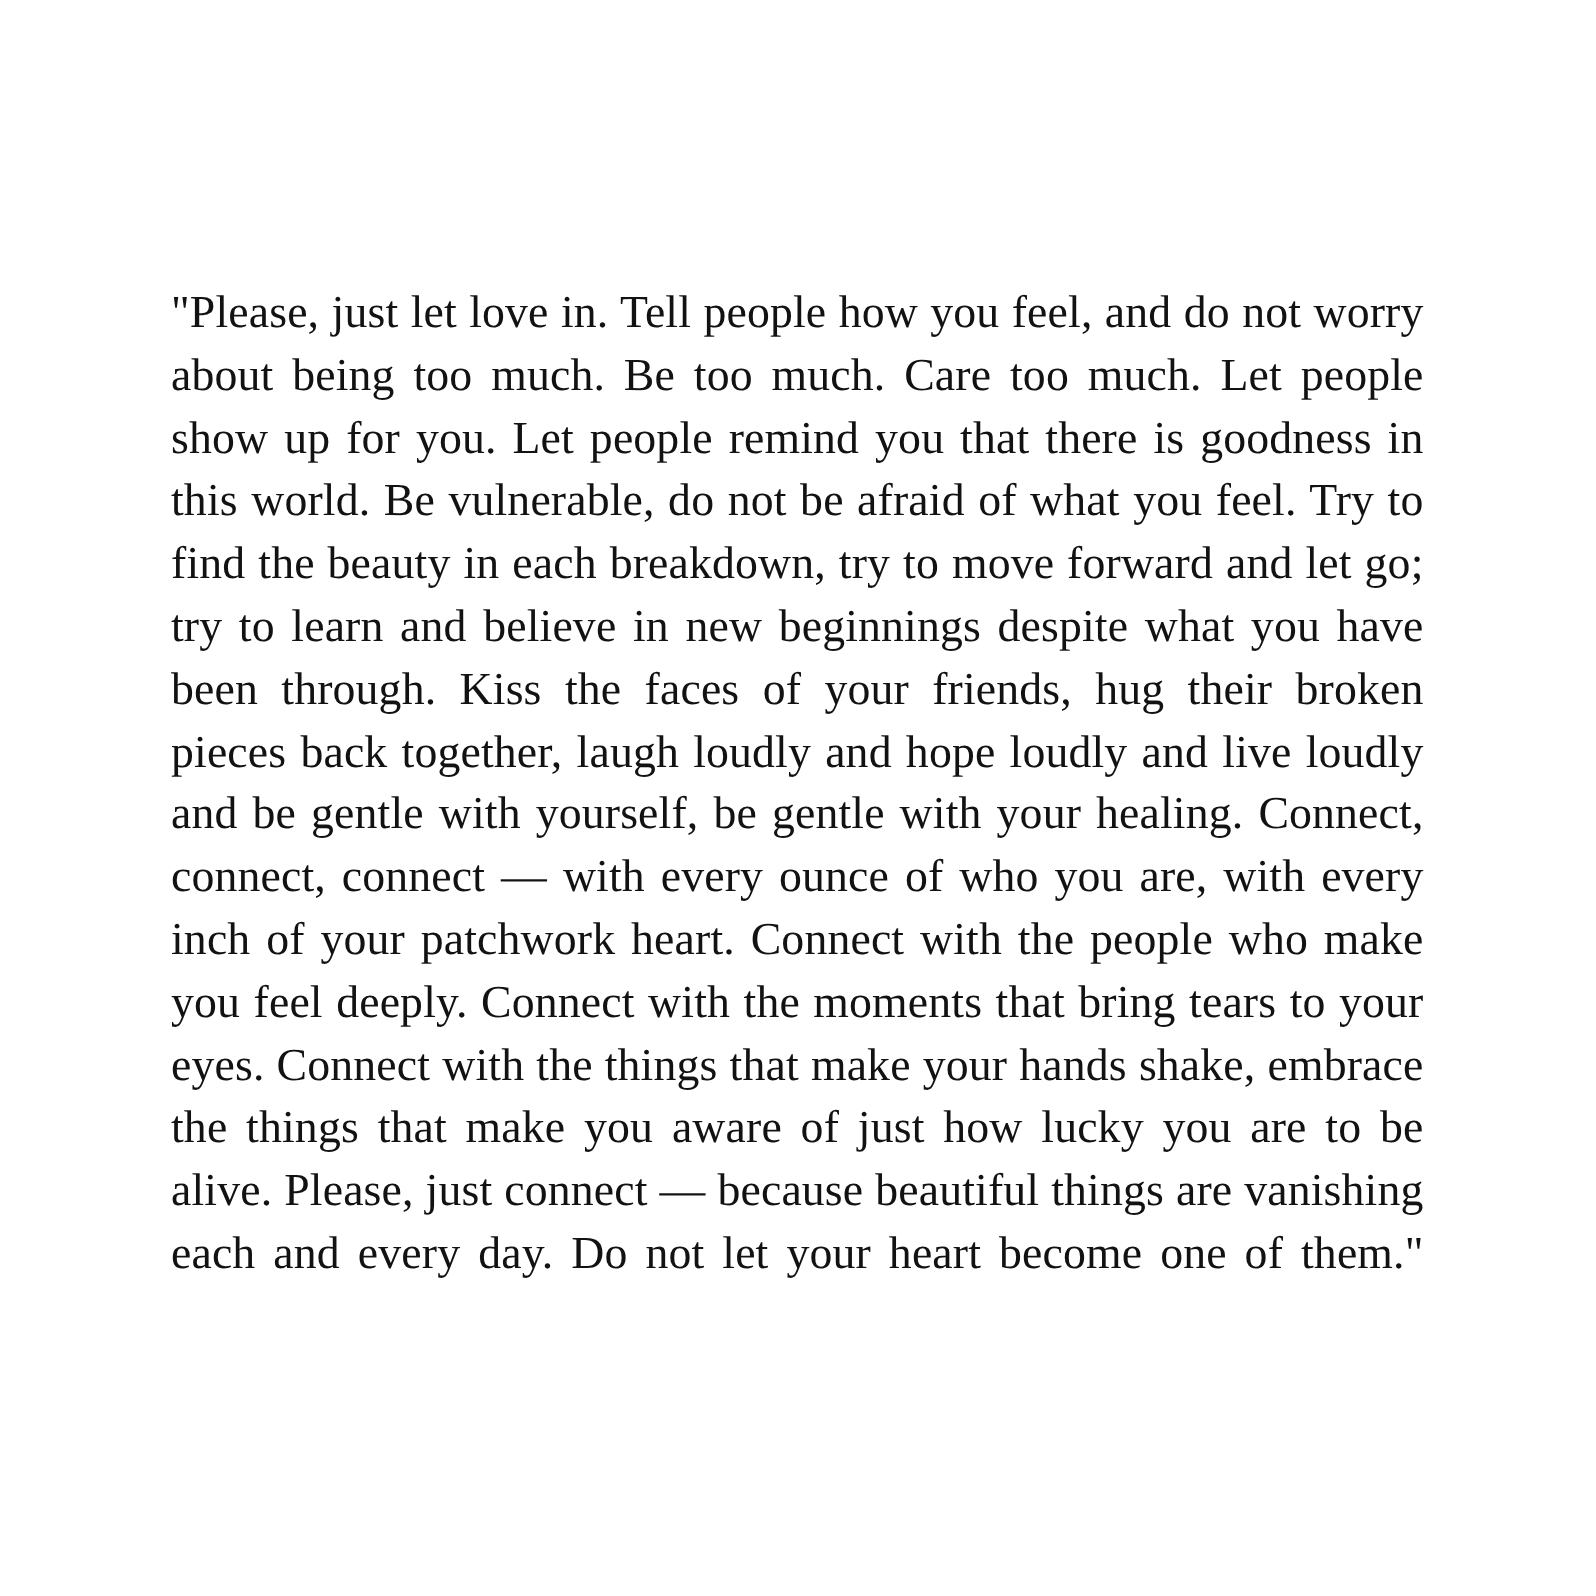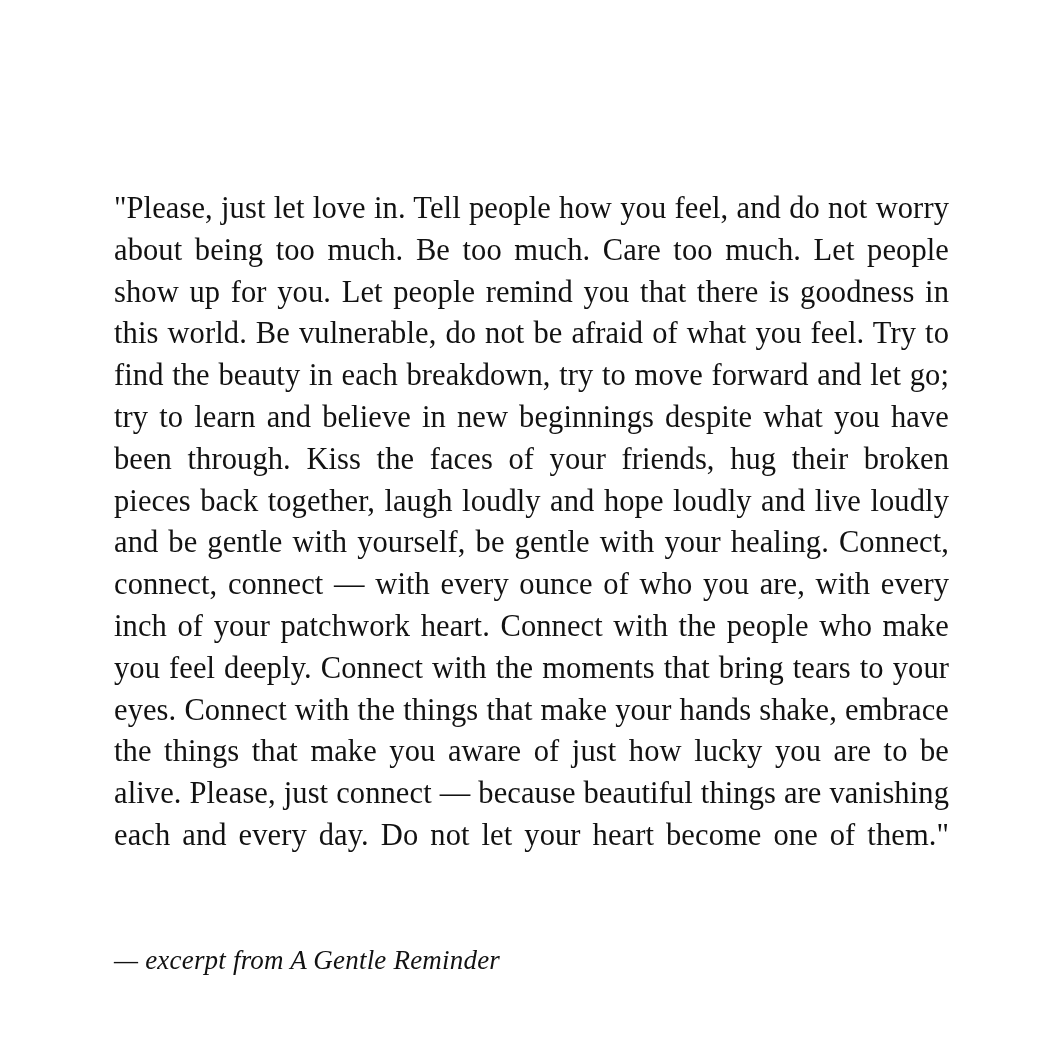--- a/index.html
+++ b/index.html
@@ -62,16 +62,15 @@
   }
 </style>
 </head>
 <body>
 
 <div class="page">
   <div class="content">
 
     <p class="quote-body">"Please, just let love in. Tell people how you feel, and do not worry about being too much. Be too much. Care too much. Let people show up for you. Let people remind you that there is goodness in this world. Be vulnerable, do not be afraid of what you feel. Try to find the beauty in each breakdown, try to move forward and let go; try to learn and believe in new beginnings despite what you have been through. Kiss the faces of your friends, hug their broken pieces back together, laugh loudly and hope loudly and live loudly and be gentle with yourself, be gentle with your healing. Connect, connect, connect — with every ounce of who you are, with every inch of your patchwork heart. Connect with the people who make you feel deeply. Connect with the moments that bring tears to your eyes. Connect with the things that make your hands shake, embrace the things that make you aware of just how lucky you are to be alive. Please, just connect — because beautiful things are vanishing each and every day. Do not let your heart become one of them."</p>
 
-    <p class="attribution">— excerpt from A Gentle Reminder</p>
 
   </div>
 </div>
 
 </body></html>

